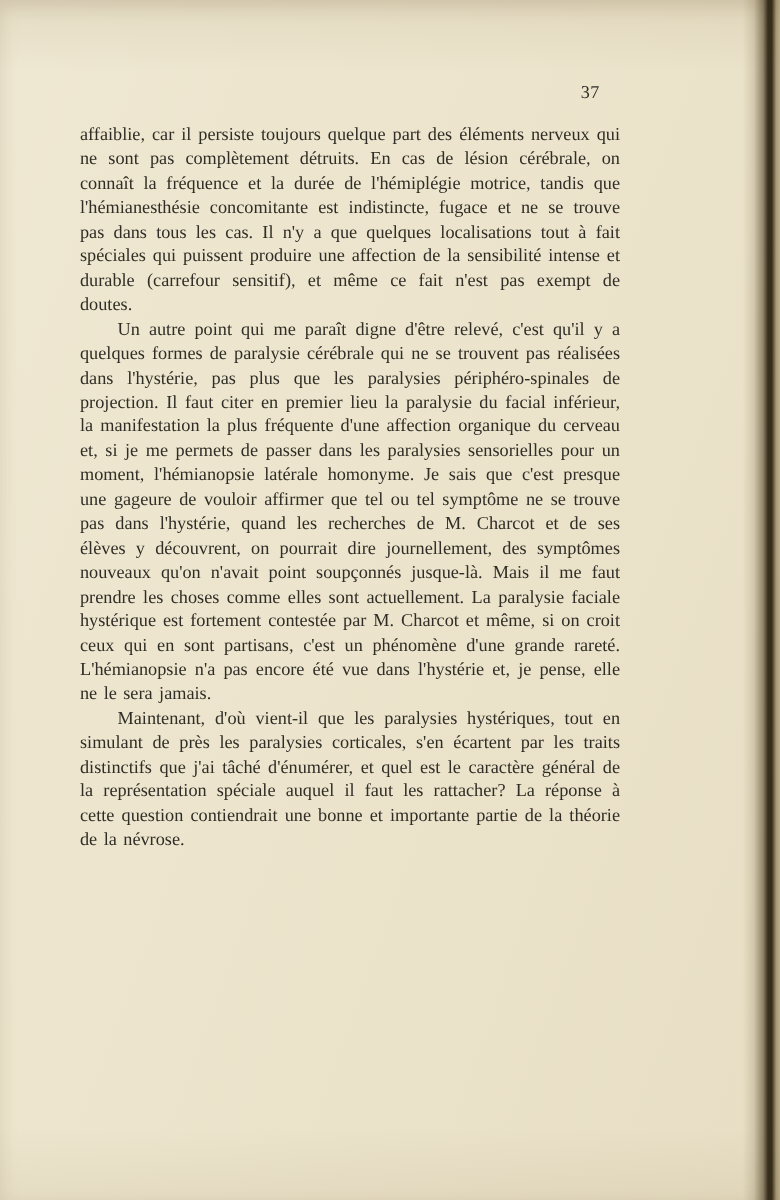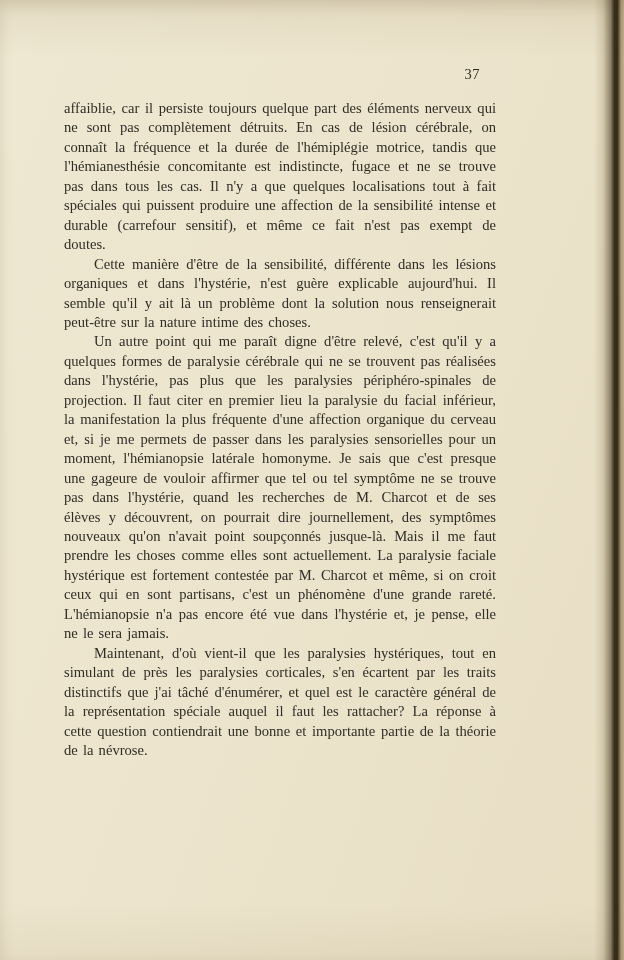--- a/index.html
+++ b/index.html
@@ -84,20 +84,19 @@
 <body>
 
 <div class="page">
 
   <div class="paper-shade"></div>
 
   <div class="page-number">37</div>
 
   <div class="text-block">
     <p>affaiblie, car il persiste toujours quelque part des éléments nerveux qui ne sont pas complètement détruits. En cas de lésion cérébrale, on connaît la fréquence et la durée de l'hémiplégie motrice, tandis que l'hémianesthésie concomitante est indistincte, fugace et ne se trouve pas dans tous les cas. Il n'y a que quelques localisations tout à fait spéciales qui puissent produire une affection de la sensibilité intense et durable (carrefour sensitif), et même ce fait n'est pas exempt de doutes.</p>
-    <p class="indented">Cette manière d'être de la sensibilité, différente dans les lésions organiques et dans l'hystérie, n'est guère explicable aujourd'hui. Il semble qu'il y ait là un problème dont la solution nous renseignerait peut-être sur la nature intime des choses.</p>
     <p class="indented">Un autre point qui me paraît digne d'être relevé, c'est qu'il y a quelques formes de paralysie cérébrale qui ne se trouvent pas réalisées dans l'hystérie, pas plus que les paralysies périphéro-spinales de projection. Il faut citer en premier lieu la paralysie du facial inférieur, la manifestation la plus fréquente d'une affection organique du cerveau et, si je me permets de passer dans les paralysies sensorielles pour un moment, l'hémianopsie latérale homonyme. Je sais que c'est presque une gageure de vouloir affirmer que tel ou tel symptôme ne se trouve pas dans l'hystérie, quand les recherches de M. Charcot et de ses élèves y découvrent, on pourrait dire journellement, des symptômes nouveaux qu'on n'avait point soupçonnés jusque-là. Mais il me faut prendre les choses comme elles sont actuellement. La paralysie faciale hystérique est fortement contestée par M. Charcot et même, si on croit ceux qui en sont partisans, c'est un phénomène d'une grande rareté. L'hémianopsie n'a pas encore été vue dans l'hystérie et, je pense, elle ne le sera jamais.</p>
     <p class="indented">Maintenant, d'où vient-il que les paralysies hystériques, tout en simulant de près les paralysies corticales, s'en écartent par les traits distinctifs que j'ai tâché d'énumérer, et quel est le caractère général de la représentation spéciale auquel il faut les rattacher? La réponse à cette question contiendrait une bonne et importante partie de la théorie de la névrose.</p>
   </div>
 
   <div class="page-edge"></div>
 
 </div>
 
 </body></html>

